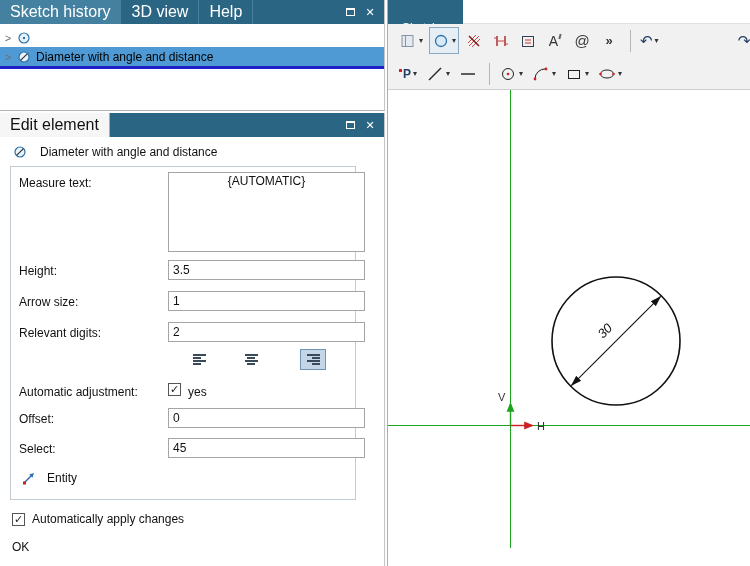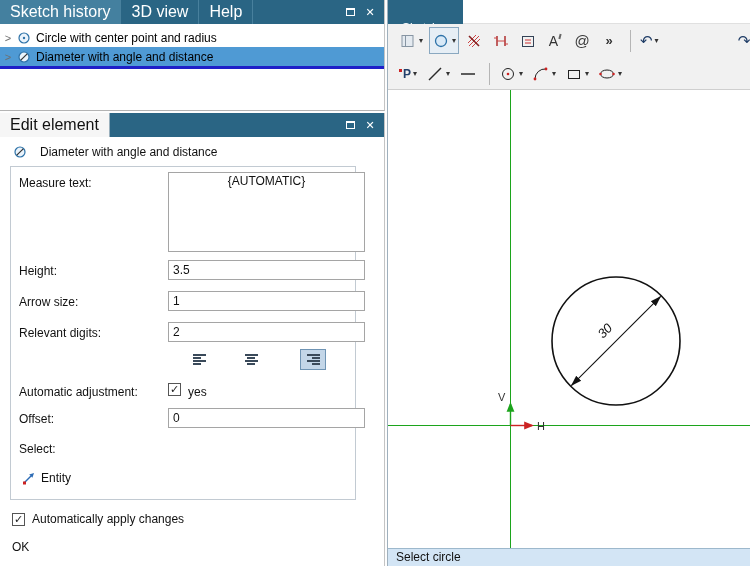--- a/index.html
+++ b/index.html
@@ -38,21 +38,21 @@
   .adj-btn{position:absolute;width:26px;height:21px;border:1px solid transparent;display:flex;align-items:center;justify-content:center;}
   .adj-btn.selected{background:#c3d6e8;border:1px solid #6f94b4;}
   .align-icon{width:13px;height:11px;display:flex;flex-direction:column;justify-content:space-between;}
   .align-icon i{height:2px;background:#3a4a5a;display:block;}
   .al-left{align-items:flex-start;}.al-center{align-items:center;}.al-right{align-items:flex-end;}
   .align-icon i:nth-child(1){width:13px;}
   .align-icon i:nth-child(2){width:8px;}
   .align-icon i:nth-child(3){width:13px;}
   .align-icon i:nth-child(4){width:8px;}
   .checkbox{display:inline-block;width:13px;height:13px;border:1px solid #555;background:#fff;font-size:11px;line-height:11px;text-align:center;color:#222;}
-  .entity-row{position:absolute;display:flex;align-items:center;gap:0;}
+  .entity-row{position:absolute;display:flex;align-items:center;gap:6px;}
 
   
   #sketcher{left:387px;top:0;width:363px;height:566px;border-left:1px solid #9fb0bd;background:#fff;}
   .sk-tabs{height:24px;background:#fff;display:flex;border-bottom:1px solid #e0e0e0;}
   .sk-tab{background:#2a6584;color:#fff;line-height:24px;padding:16px 14px;font-size:12px;}
   .toolbar{position:absolute;left:0;top:24px;width:100%;height:66px;background:#f1f1f1;border-bottom:1px solid #cfcfcf;}
   .tb-row{height:33px;display:flex;align-items:center;padding-left:8px;white-space:nowrap;overflow:hidden;position:relative;}
   .tb-btn{height:27px;min-width:24px;display:inline-flex;align-items:center;justify-content:center;margin-right:3px;border:1px solid transparent;padding:0 2px;}
   .tb-btn.selected{border-color:#8aa8c0;background:#e6eef5;}
   .tb-btn.clipped{position:absolute;right:-9px;top:3px;}
@@ -89,21 +89,20 @@
     </div>
     <div class="tree">
       <div class="tree-row">
         <span class="chev">&gt;</span>
         <span class="titem-icon">
           <svg width="16" height="16">
               <circle cx="8" cy="8" r="5" fill="#eaf3fb" stroke="#2d72a8" stroke-width="1.2"></circle>
               <circle cx="8" cy="8" r="1.2" fill="#2d72a8"></circle>
             </svg>
         </span>
-        <span class="tlabel">Circle with center point and radius</span>
       </div>
       <div class="tree-row selected">
         <span class="chev">&gt;</span>
         <span class="titem-icon">
           <svg width="16" height="16">
               <circle cx="8" cy="8" r="5" fill="#eaf3fb" stroke="#2d72a8" stroke-width="1.2"></circle>
               <line x1="4.8" y1="11.2" x2="11.2" y2="4.8" stroke="#333" stroke-width="1.2"></line>
             </svg>
         </span>
         <span class="tlabel">Diameter with angle and distance</span>
@@ -172,20 +171,21 @@
       </span>
 
       <span class="flabel" style="top:218px">Automatic adjustment:</span>
       <span class="checkbox" style="position:absolute;left:157px;top:216px">✓</span>
       <span class="flabel" style="left:177px;top:218px">yes</span>
 
       <span class="flabel" style="top:245px">Offset:</span>
       <input class="ftext" style="top: 241px;" value="0">
 
       <span class="flabel" style="top:275px">Select:</span>
+      <input class="ftext" style="top: 271px;" value="45">
 
       <div class="entity-row" style="left:10px;top:303px">
         <span class="titem-icon">
           <svg width="16" height="16">
               <line x1="3.5" y1="12.5" x2="10" y2="6" stroke="#2d6cb5" stroke-width="1.4"></line>
               <polygon points="13,3 8.2,4.6 11.4,7.8" fill="#2d6cb5"></polygon>
               <rect x="2" y="11.5" width="3" height="3" fill="#cc2222"></rect>
             </svg>
         </span>
         <span>Entity</span>
@@ -357,18 +357,15 @@
         <line x1="122.5" y1="335.5" x2="122.5" y2="314" stroke="#1ca41c" stroke-width="1.4" marker-end="url(#greenArrow)"></line>
         <line x1="122.5" y1="335.5" x2="144" y2="335.5" stroke="#cc2222" stroke-width="1.4" marker-end="url(#redArrow)"></line>
         <text x="110" y="311" font-size="11" fill="#333">V</text>
         <text x="149" y="340" font-size="11" fill="#333">H</text>
         <circle cx="228" cy="251" r="64" fill="none" stroke="#111" stroke-width="1.6"></circle>
         <line x1="183.3" y1="295.7" x2="272.7" y2="206.3" stroke="#111" stroke-width="1.1" marker-start="url(#dimArrow)" marker-end="url(#dimArrow)"></line>
         <text font-size="13" fill="#111" font-style="italic" text-anchor="middle" transform="translate(220,244) rotate(-45)">30</text>
       </svg>
     </div>
 
-    <div class="statusbar">
-      <span>Select circle</span>
-    </div>
   </section>
 
 </div>
 
 </body></html>

